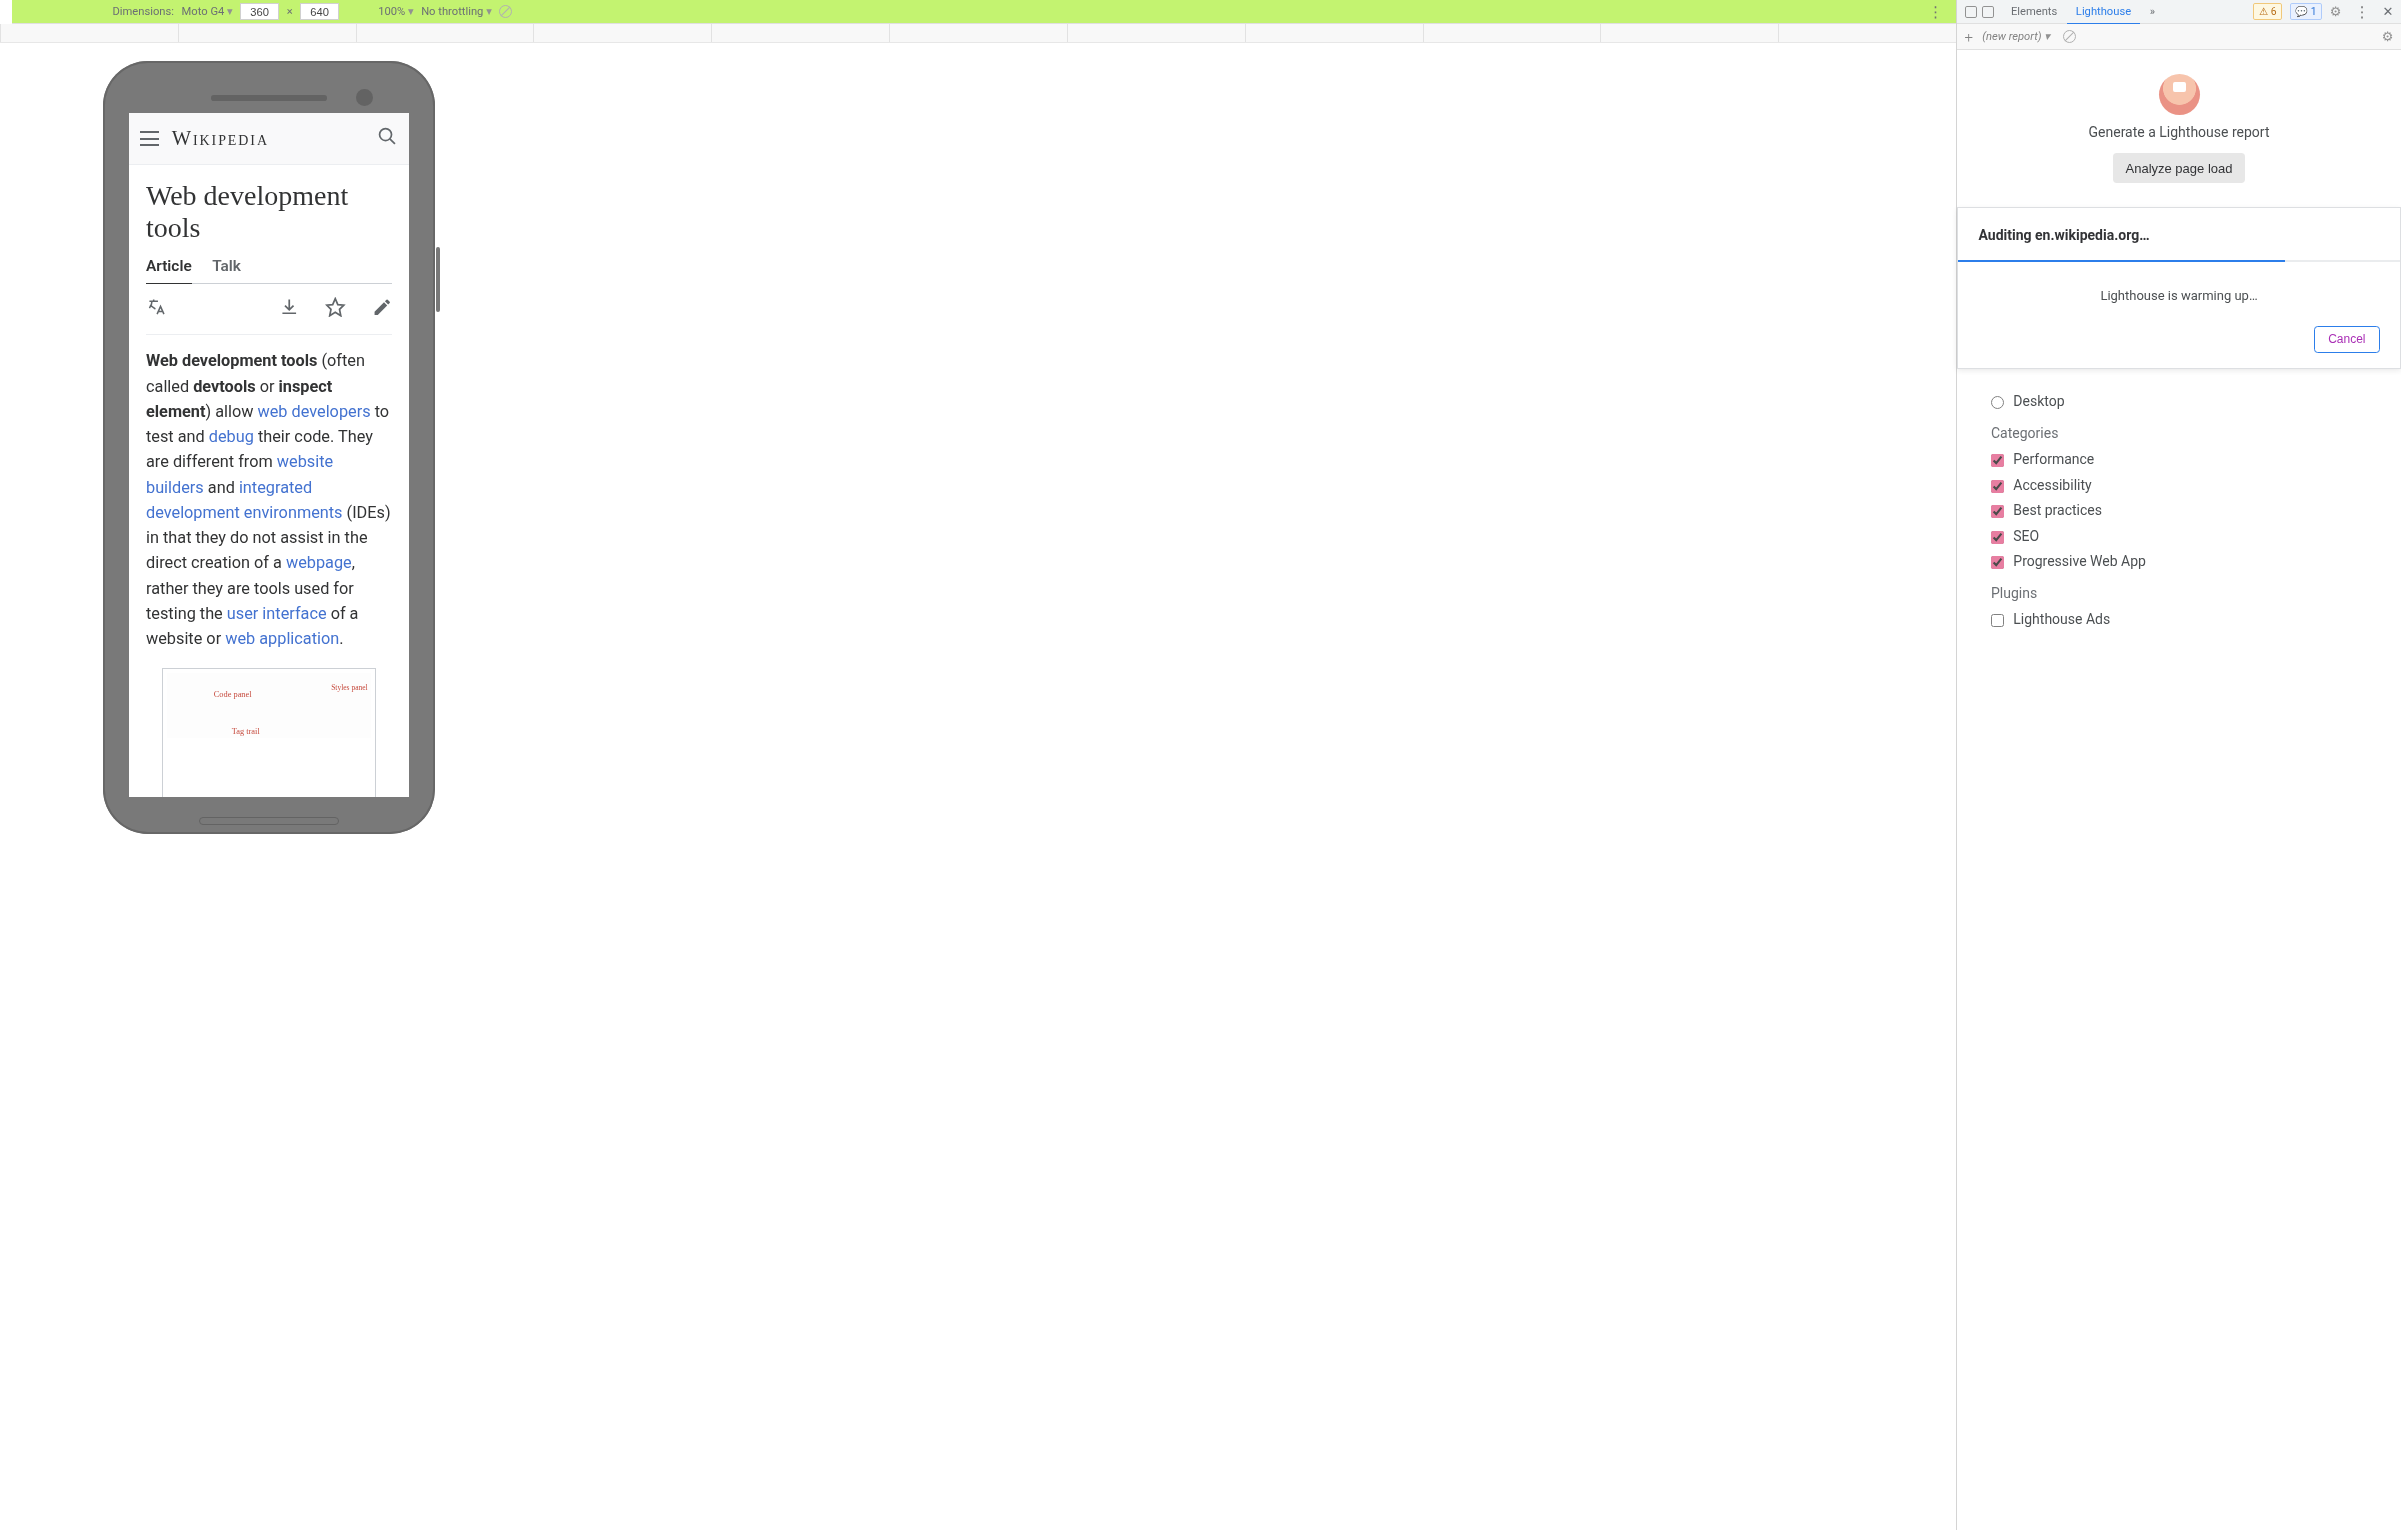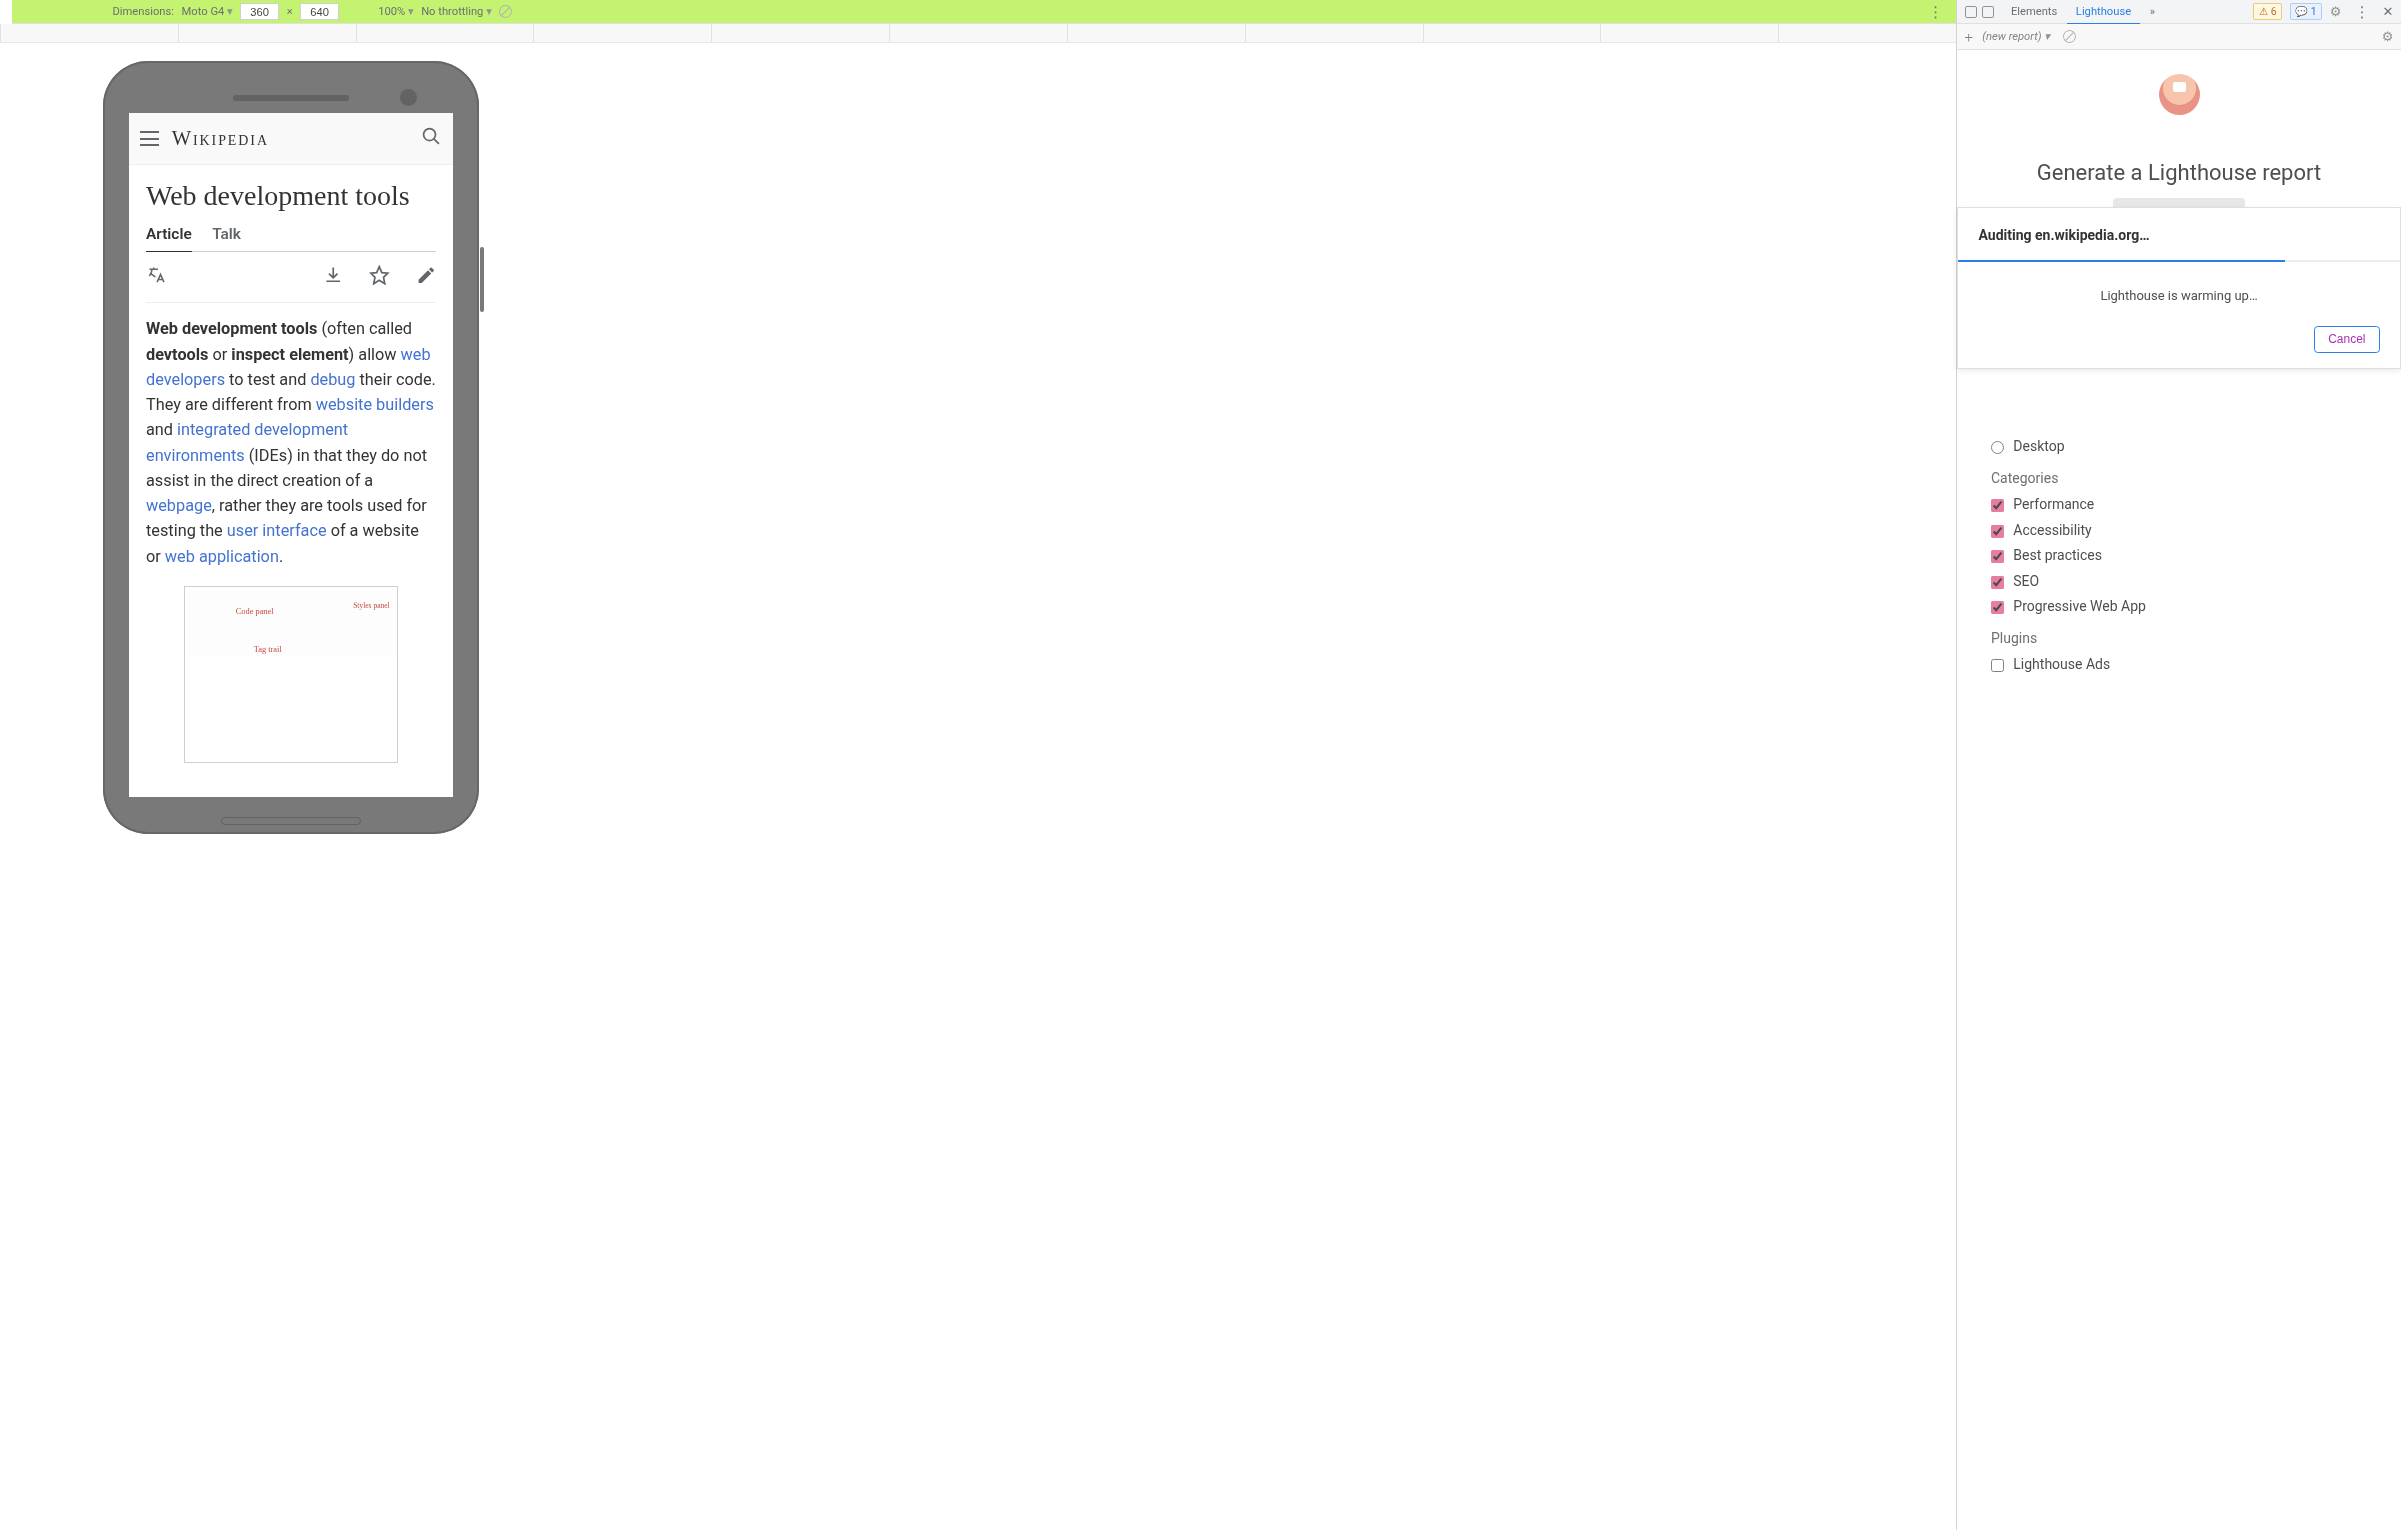--- a/index.html
+++ b/index.html
@@ -54,21 +54,21 @@
   flex: 1;
   background: #fff;
   display: flex;
   justify-content: flex-start;
   padding: 18.6px 0 0 103px;
   overflow: hidden;
 }
 
 
 .phone {
-  width: 376px;
+  width: 332px;
   height: 773px;
   background: #6d6d6d;
   border-radius: 45px;
   padding: 52px 26px 37px 26px;
   position: relative;
   box-shadow: inset 0 0 0 1.9px #5a5a5a;
 }
 .phone-speaker {
   position: absolute; top: 34px; left: 50%; transform: translateX(-50%);
   width: 116px; height: 5.6px; background: #555; border-radius: 2.8px;
@@ -148,21 +148,21 @@
 .dev-subbar {
   height: 26px; border-bottom: 0.9px solid #ddd; display: flex; align-items: center;
   padding: 0 7.5px; gap: 9.3px; font-size: 11.2px; color: #777; background: #f7f7f7;
 }
 .dev-subbar .plus { font-size: 15px; font-weight: 300; }
 .dev-subbar .newrep { font-style: italic; }
 
 .lh-body { flex: 1; background: #fff; display: flex; flex-direction: column; align-items:center; padding-top: 24px; font-size: 14px; color: #5f6368; }
 .lh-logo { width: 41px; height: 41px; border-radius: 50%; background: radial-gradient(circle at 50% 35%, #f6bfa5 0 48%, #e8897a 50% 100%); margin-bottom: 9.3px; position:relative;}
 .lh-logo::after{content:"";position:absolute;width:13px;height:9.3px;background:#fff;top:8.4px;left:14px;border-radius:1.9px;}
-.lh-title { font-size: 22px; color: #3c4043; margin-bottom: 13px; margin-top: 36px; }
+.lh-title { font-size: 14px; color: #3c4043; margin-bottom: 13px; }
 .lh-analyze {
   background: #e5e5e5; color: #202124; border: none; padding: 7.5px 13px;
   font-size: 13px; border-radius: 3.7px; cursor: pointer;
 }
 
 .lh-options { width: 100%; padding: 9.3px 26px 18.6px 34px; }
 .opt-row { display: flex; align-items: flex-end; gap: 9.3px; padding: 4.7px 0; font-size: 14px; color: #3c4043;}
 .opt-head { font-size: 14px; color: #5f6368; margin: 11.2px 0 5.6px; }
 input[type=checkbox].pink { accent-color: #e57399; width: 13px; height: 13px; }
 input[type=radio] { width: 13px; height: 13px; }

